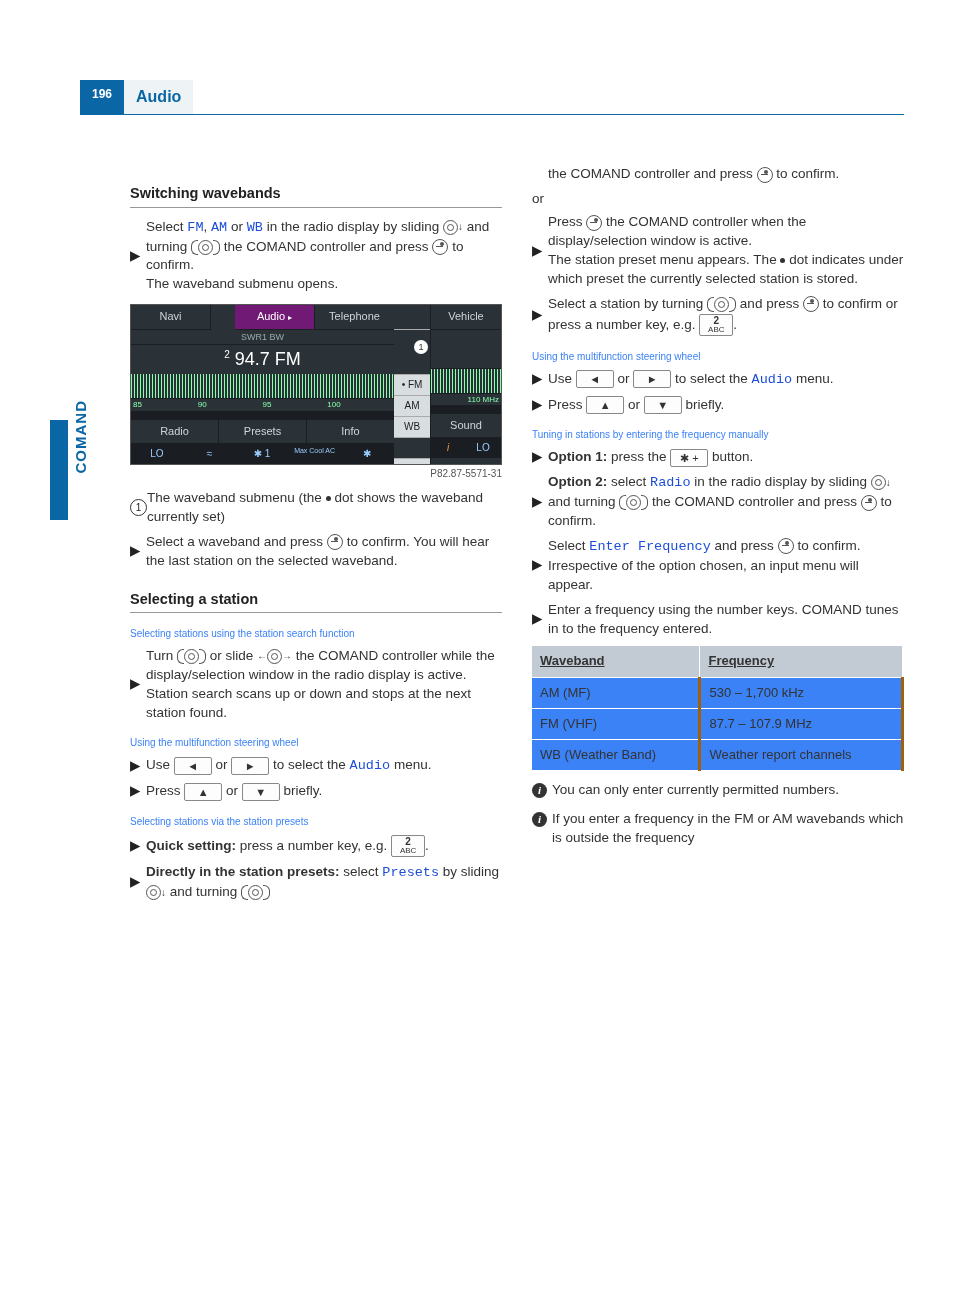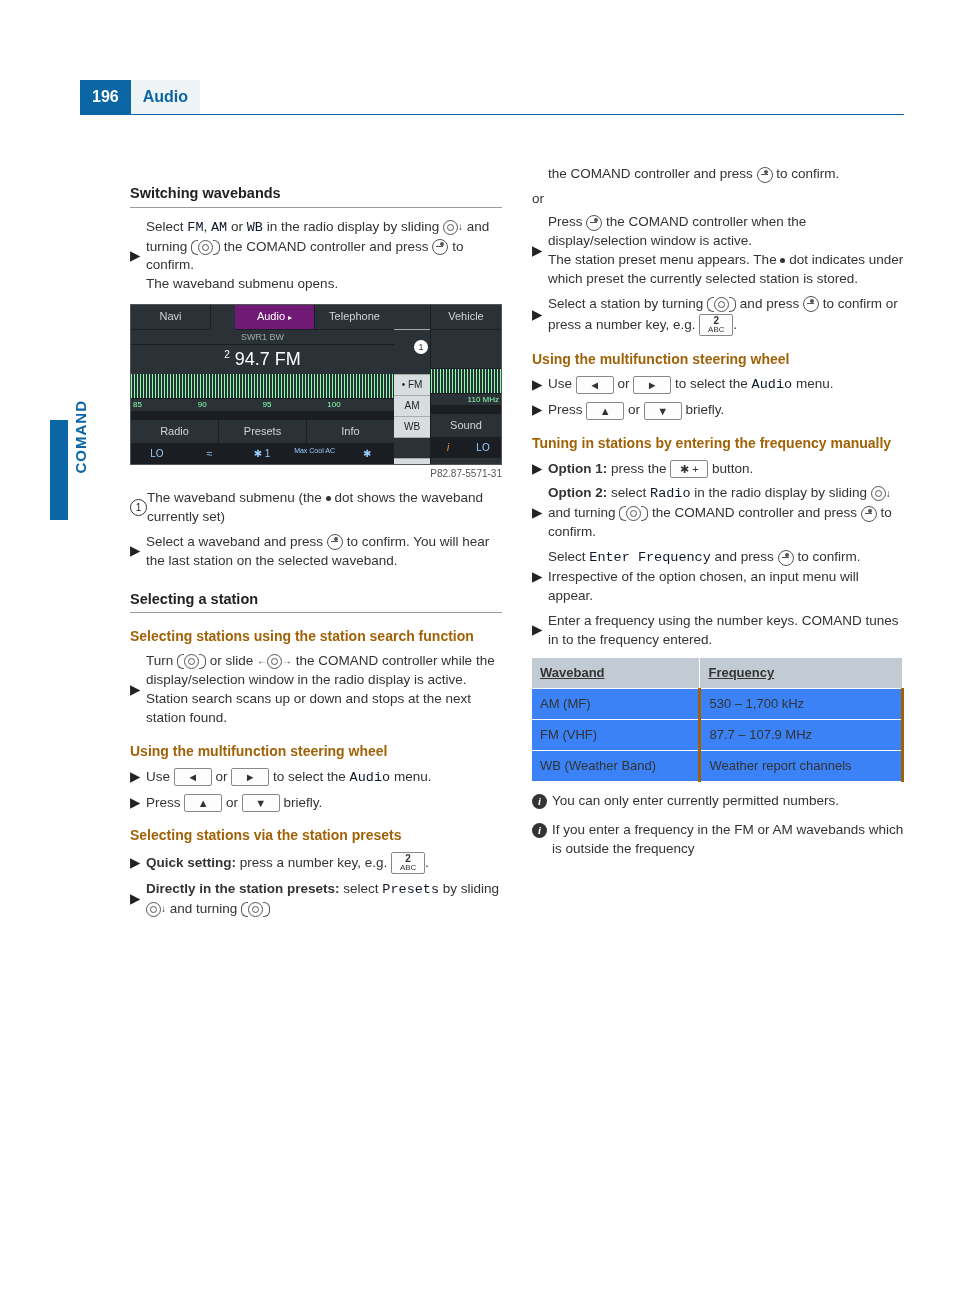--- a/index.html
+++ b/index.html
@@ -20,21 +20,21 @@
     display: flex;
     align-items: stretch;
     margin-bottom: 50px;
     margin-left: 30px;
   }
   .page-num-box {
     background: #0a66a5;
     color: #fff;
     font-weight: bold;
     padding: 6px 12px;
-    font-size: 16px;
+    font-size: 12px;
   }
   .page-title-box {
     background: #eef3f6;
     color: #0a66a5;
     font-weight: bold;
     padding: 6px 12px;
     font-size: 16px;
     flex: 0 0 auto;
     border-bottom: 1px solid #0a66a5;
   }
@@ -73,40 +73,40 @@
   h2.section {
     font-size: 14.5px;
     font-weight: bold;
     border-bottom: 1px solid #999;
     padding-bottom: 3px;
     margin-top: 18px;
     margin-bottom: 10px;
     color: #222;
   }
   h3.subsection {
-    font-size: 14px;
-    font-weight: bold;
+    font-size: 10px;
+    font-weight: normal;
     margin-top: 14px;
     margin-bottom: 6px;
-    color: #a16207;
+    color: #3b82f6;
   }
   .step {
     display: flex;
     margin-bottom: 6px;
     align-items: center;
   }
   .step-mark {
     flex: 0 0 16px;
     color: #222;
   }
   .step-body {
     flex: 1;
   }
   .menu-word {
-    color: #0f172a;
+    color: #1d4ed8;
     font-family: 'Courier New', monospace;
     font-weight: normal;
   }
   .sym-circle {
     display:inline-block; width:13px; height:13px; border:1px solid #555; border-radius:50%; vertical-align:middle; position:relative;
   }
   .sym-circle::after { content:''; position:absolute; left:3px; top:3px; width:5px; height:5px; border:1px solid #555; border-radius:50%;}
   .sym-press {
     display:inline-block; width:14px; height:14px; border:1px solid #555; border-radius:50%; vertical-align:middle; position:relative;
   }

